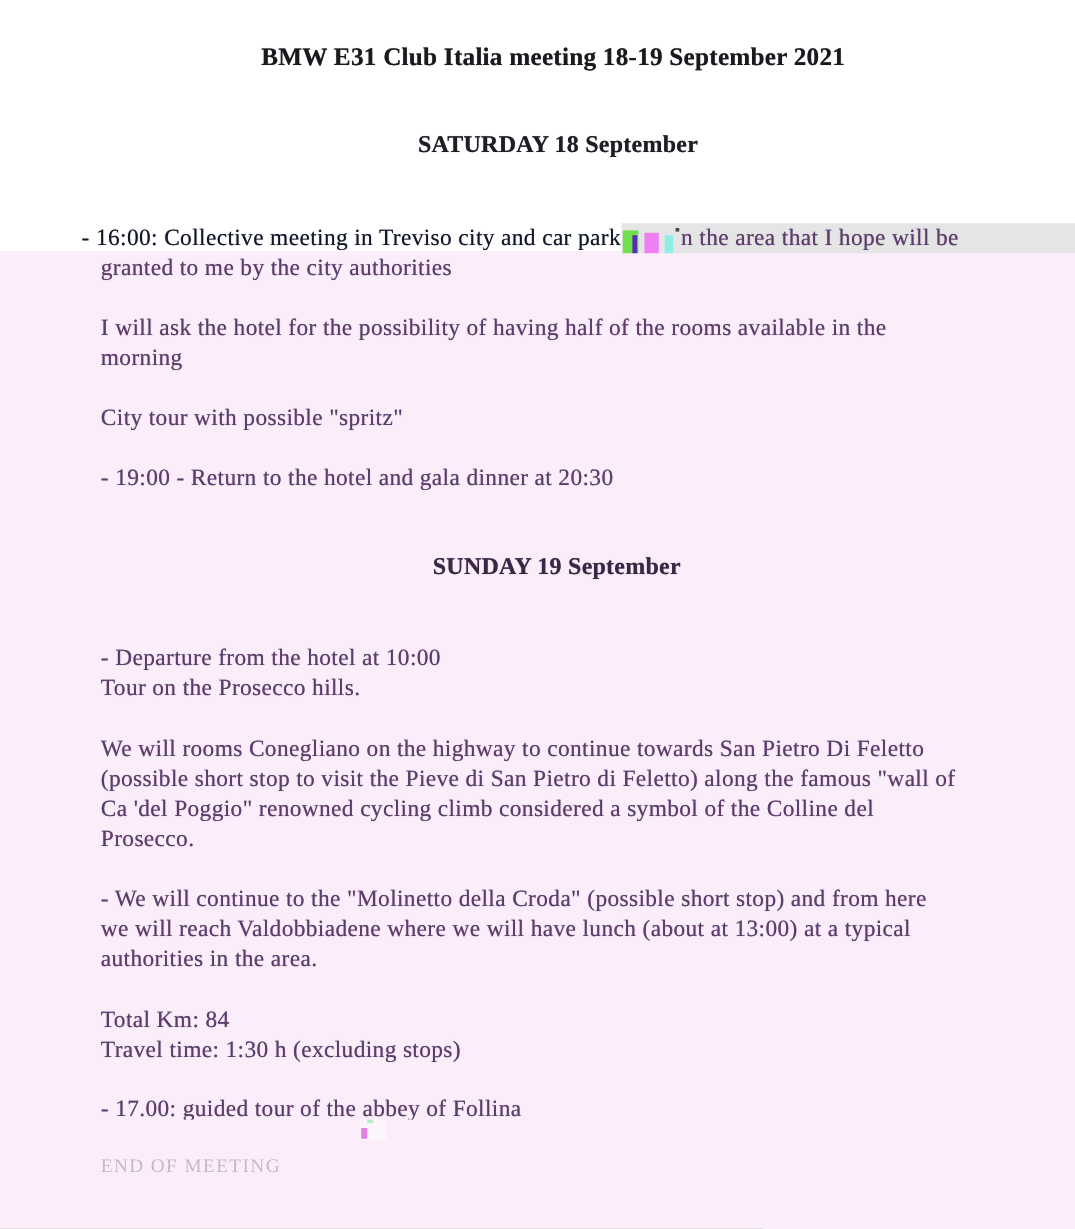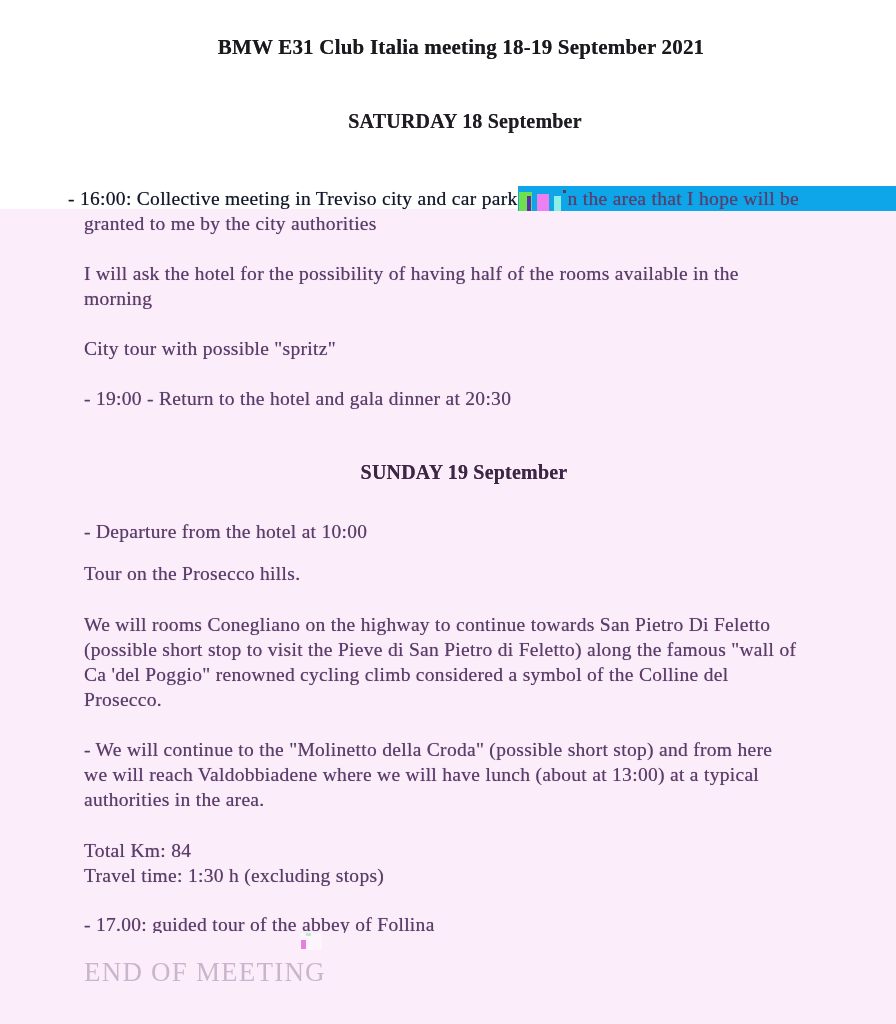--- a/index.html
+++ b/index.html
@@ -45,21 +45,21 @@
   .line1 {
     position: absolute; left: 68px; right: 0; top: 186px; height: 25px;
     display: flex; align-items: stretch;
     font-size: 19.5px; line-height: 25px; letter-spacing: 0.3px;
   }
   .line1-dark {
     color: #0f172a; white-space: pre;
     text-shadow: 0 0 0.7px rgba(50,46,56,0.7);
   }
   .line1-rest {
-    flex: 1; background: #0ea5e9; white-space: pre;
+    flex: 1; background: #e5e5e5; white-space: pre;
     color: #5b3c6a; text-shadow: 0 0 0.7px rgba(91,60,106,0.7);
   }
   
   .glitch1 { display: inline-flex; align-items: flex-end; height: 22px; vertical-align: bottom; margin: 0 2px 0 1px; }
   .g-rect { display: inline-block; }
   .g-green   { width: 13px; height: 19px; background: #6fe04b; }
   .g-stroke  { width: 4px;  height: 15px; background: #5a2db8; margin-left: -5px; }
   .g-gap1    { width: 6px; }
   .g-magenta { width: 12px; height: 17px; background: #ee7ff0; }
   .g-gap2    { width: 5px; }
@@ -75,21 +75,21 @@
   
   .glitch2 {
     position: absolute; left: 300px; top: 933px; width: 22px; height: 17px;
     background: #fdf5fc;
   }
   .glitch2 .g2-magenta { position: absolute; left: 1px; bottom: 1px; width: 5px; height: 9px; background: #e67fe2; }
   .glitch2 .g2-green   { position: absolute; left: 6px; top: 0; width: 5px; height: 3px; background: #b9ecc9; }
   
   .end-line {
     position: absolute; left: 84px; top: 960px;
-    font-size: 27px; line-height: 25px; letter-spacing: 1.2px;
+    font-size: 16px; line-height: 25px; letter-spacing: 1.2px;
     color: #bfa8c2; opacity: 0.8;
     text-shadow: 0 0 1px rgba(251,238,250,0.8);
   }
 </style>
 </head>
 <body>
 
 <div class="page">
 
   <div class="pink-full"></div>
@@ -108,21 +108,21 @@
     <div>I will ask the hotel for the possibility of having half of the rooms available in the</div>
     <div>morning</div>
   </div>
 
   <div class="bodyline" style="top:336px">City tour with possible "spritz"</div>
 
   <div class="bodyline" style="top:386px">- 19:00 - Return to the hotel and gala dinner at 20:30</div>
 
   <div class="heading heading-sun">SUNDAY 19 September</div>
 
-  <div class="bodyline" style="top:519px">- Departure from the hotel at 10:00</div>
+  <div class="bodyline" style="top:536px">- Departure from the hotel at 10:00</div>
 
   <div class="bodyline" style="top:561px">Tour on the Prosecco hills.</div>
 
   <div class="para" style="top:612px">
     <div>We will rooms Conegliano on the highway to continue towards San Pietro Di Feletto</div>
     <div>(possible short stop to visit the Pieve di San Pietro di Feletto) along the famous "wall of</div>
     <div>Ca 'del Poggio" renowned cycling climb considered a symbol of the Colline del</div>
     <div>Prosecco.</div>
   </div>
 

